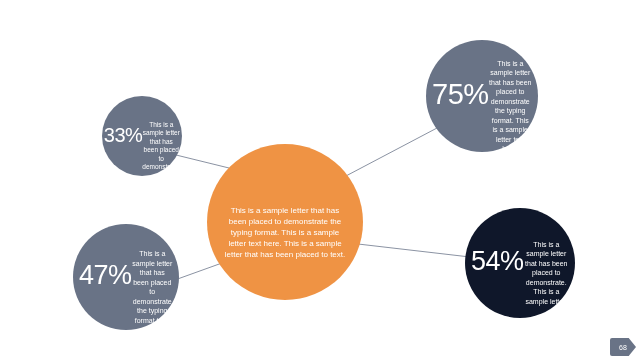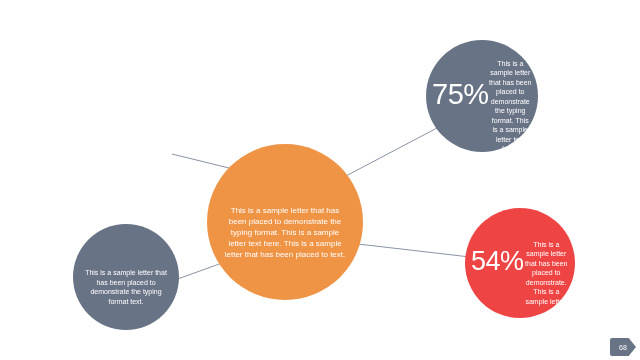--- a/index.html
+++ b/index.html
@@ -127,21 +127,21 @@
     line-height: 9.5px;
     width: 86px;
   }
 
   
   #node-br {
     left: 465px;
     top: 208px;
     width: 110px;
     height: 110px;
-    background: #ef4444;
+    background: #0f172a;
   }
   #node-br .pct {
     font-size: 27px;
     margin-bottom: 3px;
   }
   #node-br .body {
     font-size: 7px;
     line-height: 9.5px;
     width: 88px;
   }
@@ -174,27 +174,32 @@
     <line x1="229" y1="168" x2="172" y2="154" stroke="#8b93a3" stroke-width="1"></line>
     <line x1="344" y1="177" x2="437" y2="128" stroke="#8b93a3" stroke-width="1"></line>
     <line x1="222" y1="263" x2="172" y2="281" stroke="#8b93a3" stroke-width="1"></line>
     <line x1="358" y1="244" x2="470" y2="257" stroke="#8b93a3" stroke-width="1"></line>
   </svg>
 
   <div class="node" id="node-center">
     <div class="body">This is a sample letter that has been placed to demonstrate the typing format. This is a sample letter text here. This is a sample letter that has been placed to text.</div>
   </div>
 
+  <div class="node" id="node-tl">
+    <div class="pct">33%</div>
+    <div class="body">This is a sample letter that has been placed to demonstrate.</div>
+  </div>
 
   <div class="node" id="node-tr">
     <div class="pct">75%</div>
     <div class="body">This is a sample letter that has been placed to demonstrate the typing format. This is a sample letter text here.</div>
   </div>
 
   <div class="node" id="node-bl">
+    <div class="pct">47%</div>
     <div class="body">This is a sample letter that has been placed to demonstrate the typing format text.</div>
   </div>
 
   <div class="node" id="node-br">
     <div class="pct">54%</div>
     <div class="body">This is a sample letter that has been placed to demonstrate. This is a sample letter.</div>
   </div>
 
   <div id="page-badge">68</div>
 

